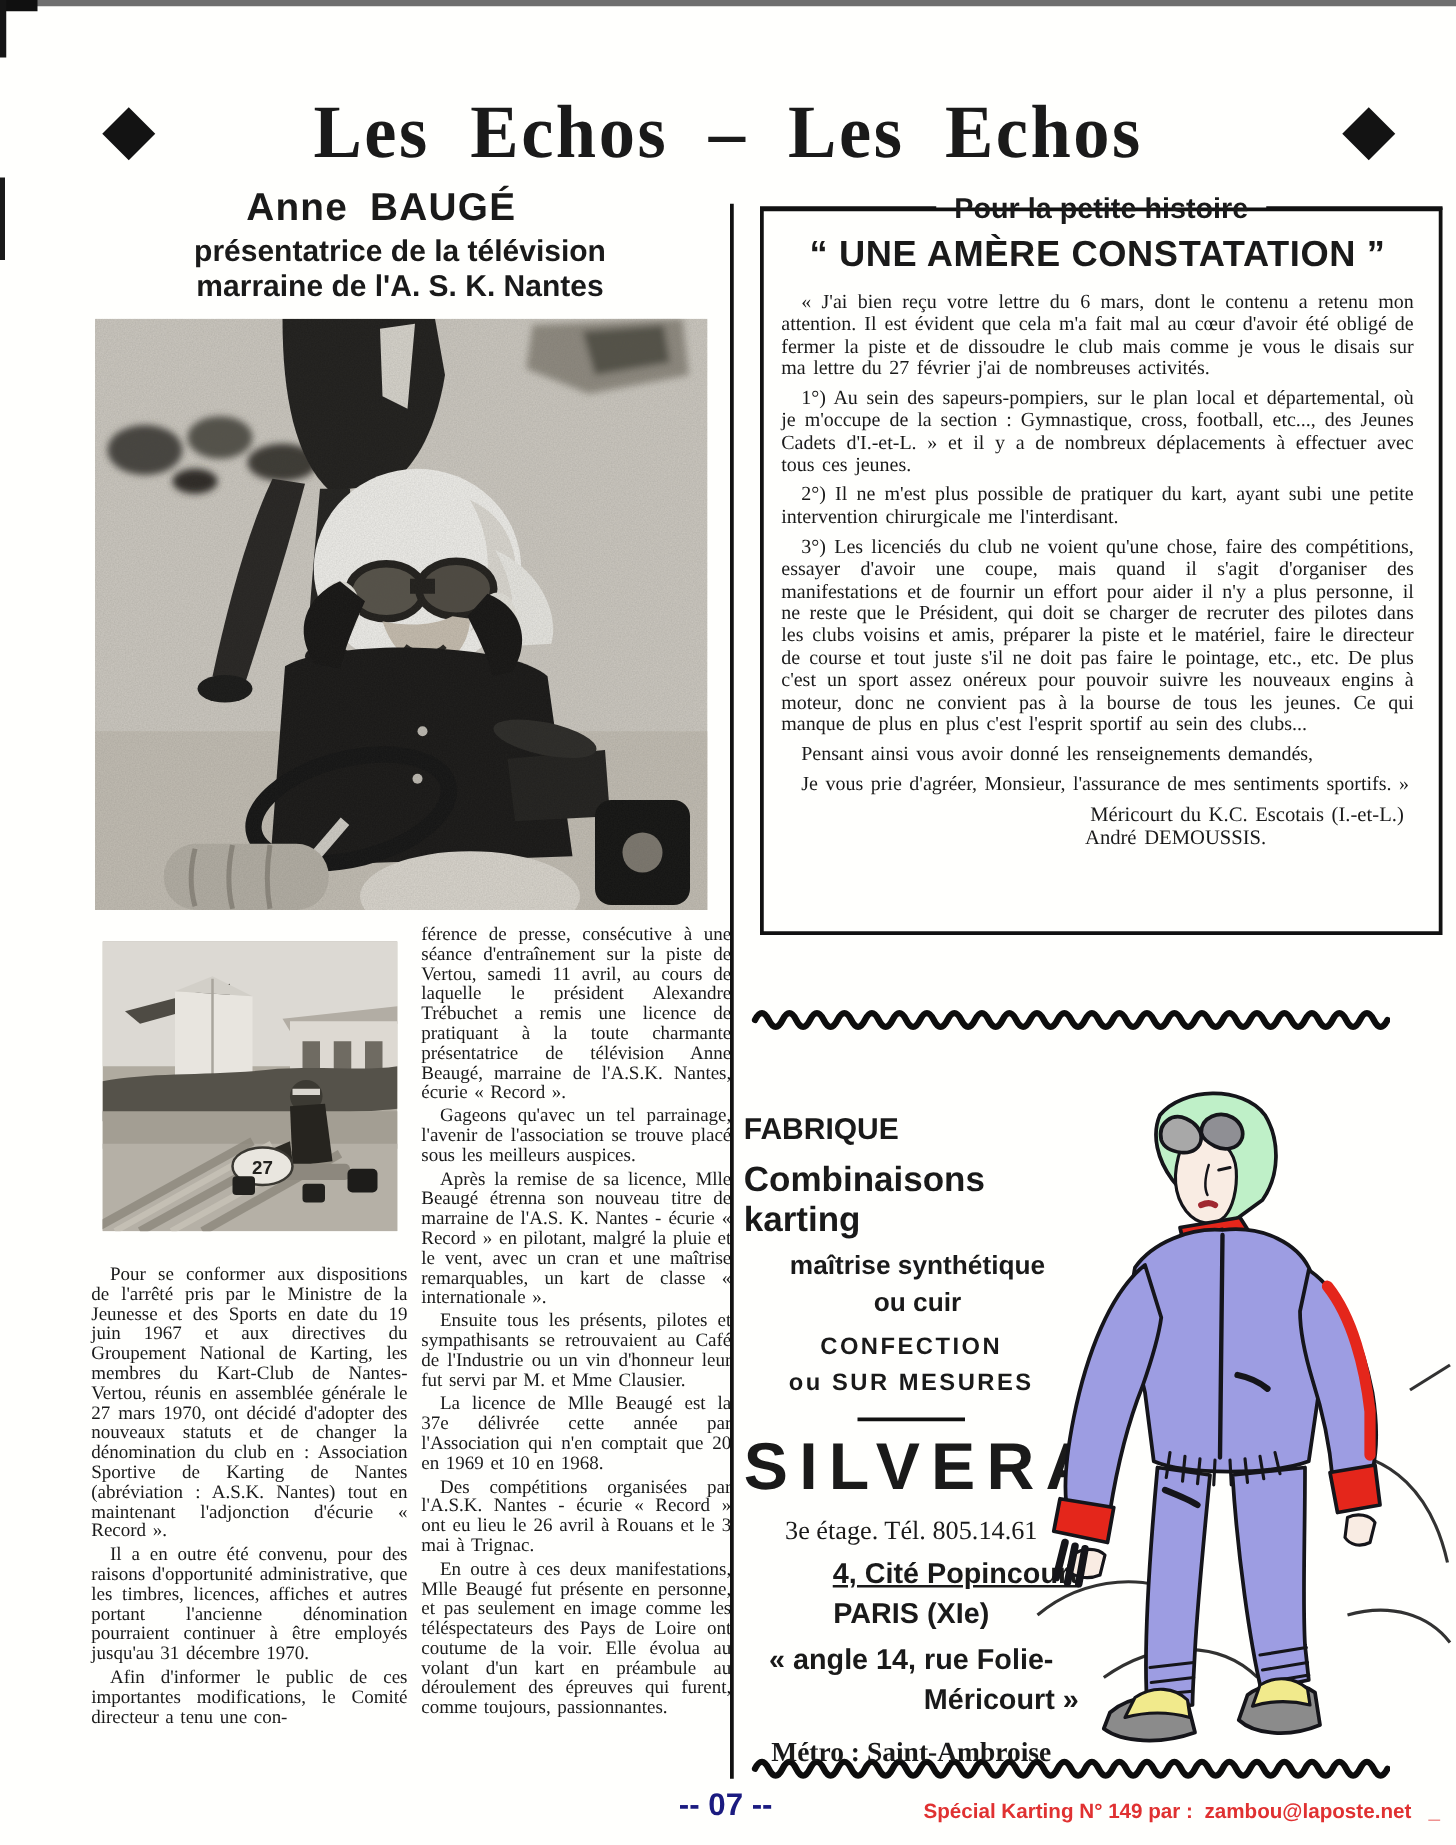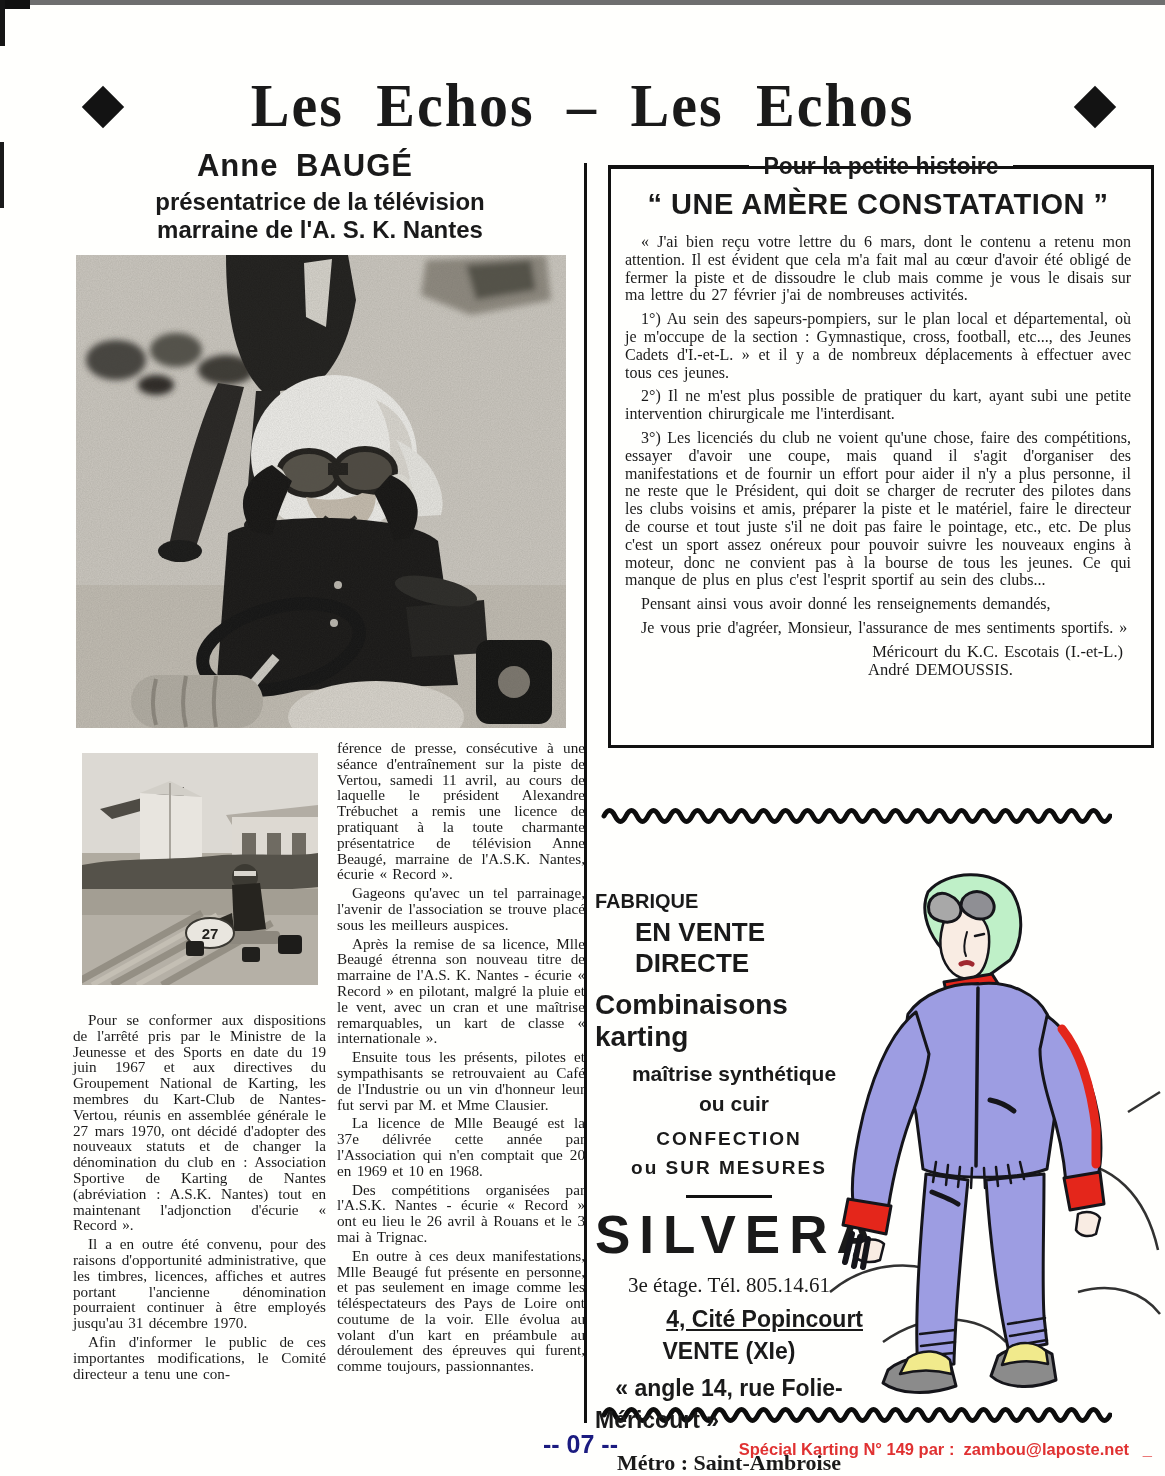--- a/index.html
+++ b/index.html
@@ -43,34 +43,34 @@
   .letter-body{padding:2px 13px 0 13px;text-align:justify;font-size:16px;line-height:17.8px;word-spacing:2px;}
   .letter-body p{margin:0 0 6px 0;text-indent:16px;}
   .sig-role{text-align:right;padding-right:8px;font-size:16.5px;margin-top:2px;}
   .sig-name{text-align:right;padding-right:118px;font-size:16.5px;}
   
   .wave{left:600px;width:512px;height:20px;}
   .wave1{top:806px;}
   .wave2{top:1405px;}
   
   .adcol{top:890px;left:595px;width:268px;font-family:"Liberation Sans", sans-serif;font-weight:700;}
-  .ad-l1{font-size:20px;text-align:left;margin:0;}
+  .ad-l1{font-size:24px;text-align:left;margin:0;}
   .ad-l2{font-size:26px;text-align:left;margin:4px 0 0 40px;}
   .ad-l3{font-size:28px;text-align:left;margin:10px 0 0 0;}
   .ad-l4{font-size:21px;text-align:center;margin:9px 0 0 10px;}
   .ad-l5{font-size:21px;text-align:center;margin:6px 0 0 10px;}
   .ad-l6{font-size:19px;text-align:center;letter-spacing:2px;margin:12px 0 0 0;}
   .ad-l7{font-size:19px;text-align:center;letter-spacing:2px;margin:7px 0 16px 0;}
   .ad-rule{width:86px;height:3px;background:#111;margin:12px auto 6px auto;}
   .ad-brand{font-size:53px;text-align:center;letter-spacing:9px;margin:2px 0 0 0;}
   .ad-etage{font-family:"Liberation Serif", serif;font-weight:400;font-size:21px;text-align:center;margin:8px 0 0 0;}
   .ad-a1{font-size:23px;text-align:right;margin:8px 0 0 0;text-decoration:underline;}
   .ad-a2{font-size:23px;text-align:center;margin:5px 0 0 0;}
   .ad-a3{font-size:23px;text-align:center;margin:10px 0 0 0;}
-  .ad-a4{font-size:23px;text-align:left;margin:5px 0 16px 0;}
+  .ad-a4{font-size:23px;text-align:right;margin:5px 0 16px 0;}
   .ad-metro{font-family:"Liberation Serif", serif;font-weight:700;font-size:22px;text-align:center;margin:14px 0 0 0;}
   
   .page-num{top:1430px;left:543px;font-family:"Liberation Sans", sans-serif;font-weight:700;font-size:25px;color:#1b1b80;}
   .credit{top:1440px;left:700px;width:452px;text-align:right;
     font-family:"Liberation Sans", sans-serif;font-weight:700;font-size:16.5px;color:#e03131;white-space:pre;}
   
   .photo1{top:255px;left:76px;width:490px;height:473px;}
   .photo2{top:753px;left:82px;width:236px;height:232px;}
   .illu{top:862px;left:828px;width:335px;height:548px;}
 </style>
@@ -231,31 +231,30 @@
 
   <svg class="abs wave wave1" viewBox="0 0 512 20">
     <path d="M4,10 q5.5,-11 11,0 q5.5,11 11,0 q5.5,-11 11,0 q5.5,11 11,0 q5.5,-11 11,0 q5.5,11 11,0 q5.5,-11 11,0 q5.5,11 11,0 q5.5,-11 11,0 q5.5,11 11,0 q5.5,-11 11,0 q5.5,11 11,0 q5.5,-11 11,0 q5.5,11 11,0 q5.5,-11 11,0 q5.5,11 11,0 q5.5,-11 11,0 q5.5,11 11,0 q5.5,-11 11,0 q5.5,11 11,0 q5.5,-11 11,0 q5.5,11 11,0 q5.5,-11 11,0 q5.5,11 11,0 q5.5,-11 11,0 q5.5,11 11,0 q5.5,-11 11,0 q5.5,11 11,0 q5.5,-11 11,0 q5.5,11 11,0 q5.5,-11 11,0 q5.5,11 11,0 q5.5,-11 11,0 q5.5,11 11,0 q5.5,-11 11,0 q5.5,11 11,0 q5.5,-11 11,0 q5.5,11 11,0 q5.5,-11 11,0 q5.5,11 11,0 q5.5,-11 11,0 q5.5,11 11,0 q5.5,-11 11,0 q5.5,11 11,0 q5.5,-11 11,0 q5.5,11 11,0" stroke="#0d0d0d" stroke-width="5" fill="none" stroke-linecap="round"></path>
   </svg>
   <svg class="abs wave wave2" viewBox="0 0 512 20">
     <path d="M4,10 q5.5,-11 11,0 q5.5,11 11,0 q5.5,-11 11,0 q5.5,11 11,0 q5.5,-11 11,0 q5.5,11 11,0 q5.5,-11 11,0 q5.5,11 11,0 q5.5,-11 11,0 q5.5,11 11,0 q5.5,-11 11,0 q5.5,11 11,0 q5.5,-11 11,0 q5.5,11 11,0 q5.5,-11 11,0 q5.5,11 11,0 q5.5,-11 11,0 q5.5,11 11,0 q5.5,-11 11,0 q5.5,11 11,0 q5.5,-11 11,0 q5.5,11 11,0 q5.5,-11 11,0 q5.5,11 11,0 q5.5,-11 11,0 q5.5,11 11,0 q5.5,-11 11,0 q5.5,11 11,0 q5.5,-11 11,0 q5.5,11 11,0 q5.5,-11 11,0 q5.5,11 11,0 q5.5,-11 11,0 q5.5,11 11,0 q5.5,-11 11,0 q5.5,11 11,0 q5.5,-11 11,0 q5.5,11 11,0 q5.5,-11 11,0 q5.5,11 11,0 q5.5,-11 11,0 q5.5,11 11,0 q5.5,-11 11,0 q5.5,11 11,0 q5.5,-11 11,0 q5.5,11 11,0" stroke="#0d0d0d" stroke-width="5" fill="none" stroke-linecap="round"></path>
   </svg>
 
   <div class="abs adcol">
     <div class="ad-l1">FABRIQUE</div>
-    <div class="ad-l2">EN VENTE DIRECTE</div>
     <div class="ad-l3">Combinaisons karting</div>
     <div class="ad-l4">maîtrise synthétique</div>
     <div class="ad-l5">ou  cuir</div>
     <div class="ad-l6">CONFECTION</div>
     <div class="ad-l7">ou  SUR  MESURES</div>
     <div class="ad-rule"></div>
     <div class="ad-brand">SILVERA</div>
     <div class="ad-etage">3e étage. Tél. 805.14.61</div>
     <div class="ad-a1">4,  Cité  Popincourt</div>
-    <div class="ad-a2">VENTE  (XIe)</div>
+    <div class="ad-a2">PARIS  (XIe)</div>
     <div class="ad-a3">« angle 14, rue Folie-</div>
     <div class="ad-a4">Méricourt »</div>
     <div class="ad-metro">Métro  :  Saint-Ambroise</div>
 
   </div>
 
   <svg class="abs illu" viewBox="0 0 335 548" role="img">
 
     <g stroke="#1c1c1c" stroke-width="2.5" fill="none" opacity="0.9">
       <path d="M2,430 C40,398 95,396 122,418"></path>

